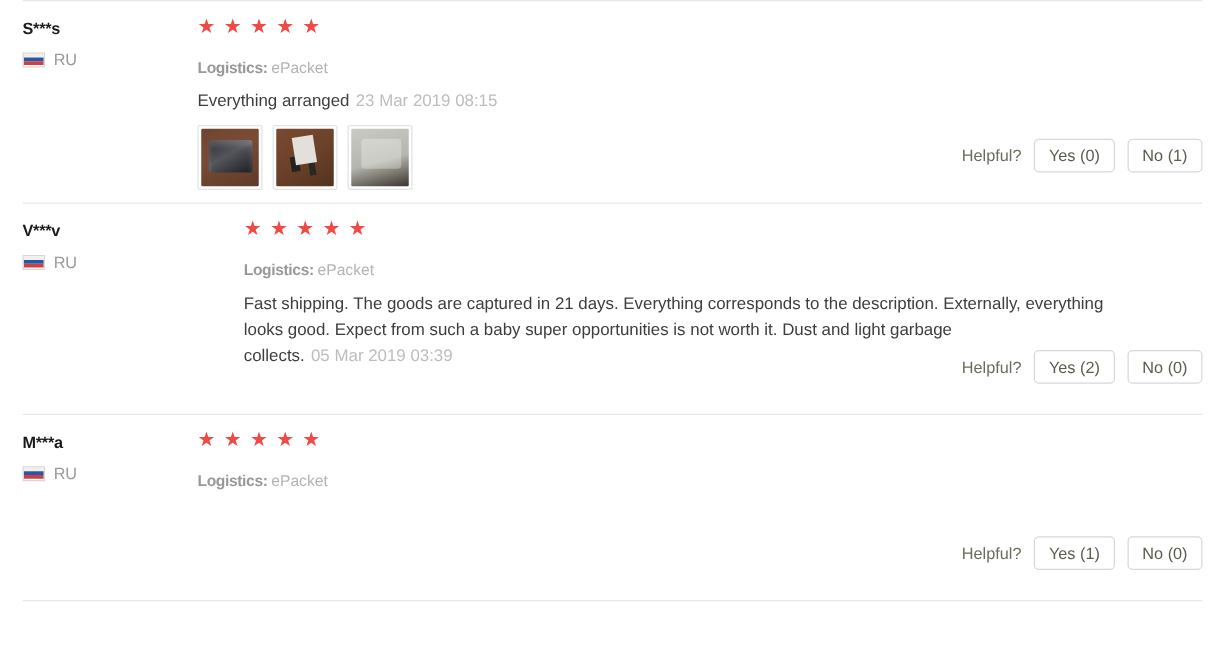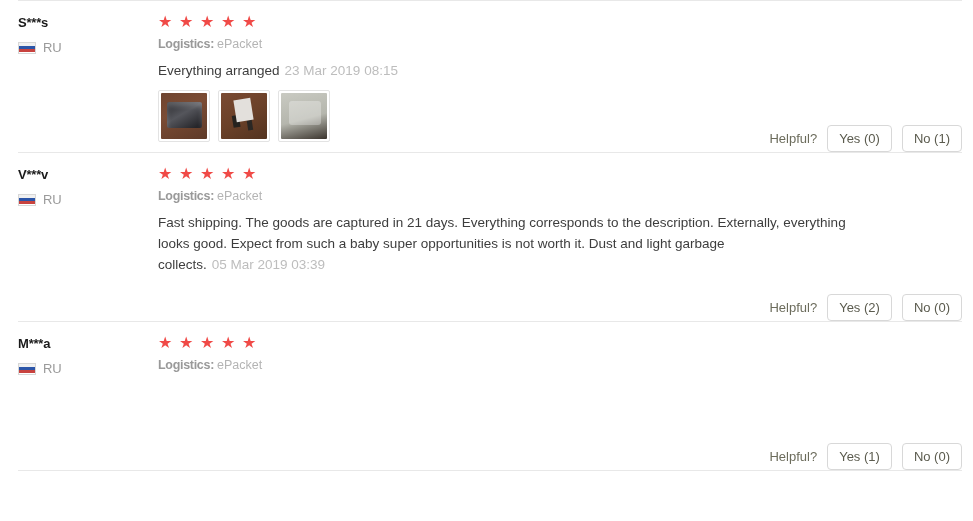--- a/index.html
+++ b/index.html
@@ -98,21 +98,21 @@
   }
   .star {
     display: inline-block;
     font-size: 16px;
     color: #f04a47;
     line-height: 16px;
     margin-right: 3px;
   }
 
   .logistics {
-    margin-top: 6px;
+    margin-top: 16px;
     font-size: 12.5px;
     line-height: 16px;
     white-space: nowrap;
   }
   .logistics-label {
     font-weight: bold;
     color: #999999;
     letter-spacing: -0.3px;
   }
   .logistics-value {
@@ -178,21 +178,21 @@
     position: absolute;
     left: 8px; top: 8px; right: 6px; height: 24px;
     background: rgba(255,255,255,0.30);
     border-radius: 3px;
   }
 
   
   .helpful-row {
     position: absolute;
     right: 11px;
-    bottom: 0;
+    bottom: 24px;
     display: flex;
     align-items: center;
   }
   .helpful-label {
     font-size: 13px;
     color: #6c6c5c;
     margin-right: 10px;
   }
   .vote-btn {
     display: inline-flex;
@@ -266,21 +266,21 @@
 
     <div class="helpful-row">
       <span class="helpful-label">Helpful?</span>
       <button class="vote-btn">Yes (0)</button>
       <button class="vote-btn">No (1)</button>
     </div>
   </div>
 
   <div class="divider"></div>
 
-  <div class="review-row" style="min-height:168px;">
+  <div class="review-row" style="min-height:168px;gap:37px;">
     <div class="author-col">
       <div class="author-name">V***v</div>
       <div class="author-country">
         <span class="flag">
           <span class="s1"></span>
             <span class="s2"></span>
             <span class="s3"></span>
         </span>
         <span class="country-code">RU</span>
       </div>

